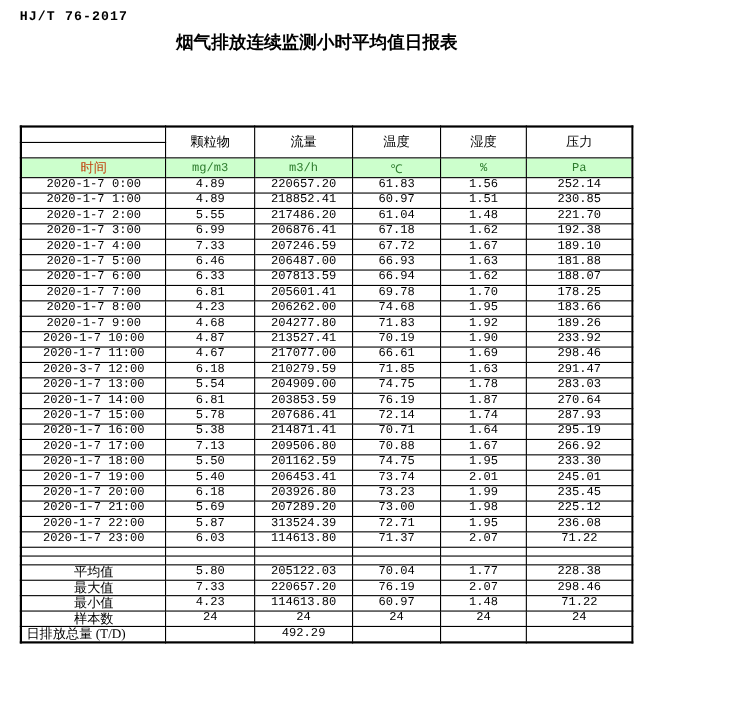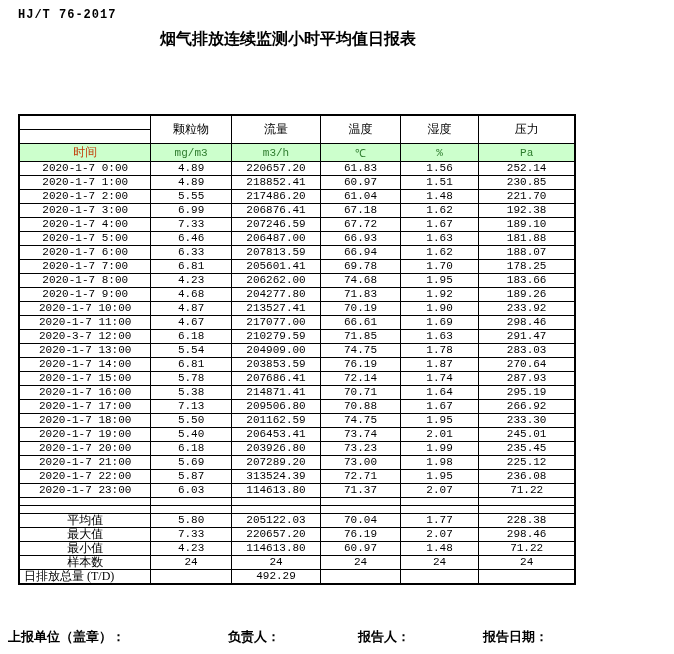--- a/index.html
+++ b/index.html
@@ -359,23 +359,14 @@
           <td></td>
           <td>492.29</td>
           <td></td>
           <td></td>
           <td></td>
         </tr>
       </tbody>
   </table>
 
 
-  <div class="sign-row">
-    <span class="sign-unit">上报单位（盖章）：</span>
-    <span class="sign-resp">负责人：</span>
-    <span class="sign-rep">报告人：</span>
-    <span class="sign-date">报告日期：</span>
-    <span class="sign-year">年</span>
-    <span class="sign-month">月</span>
-    <span class="sign-day">日</span>
-  </div>
 
 </div>
 
 </body></html>

